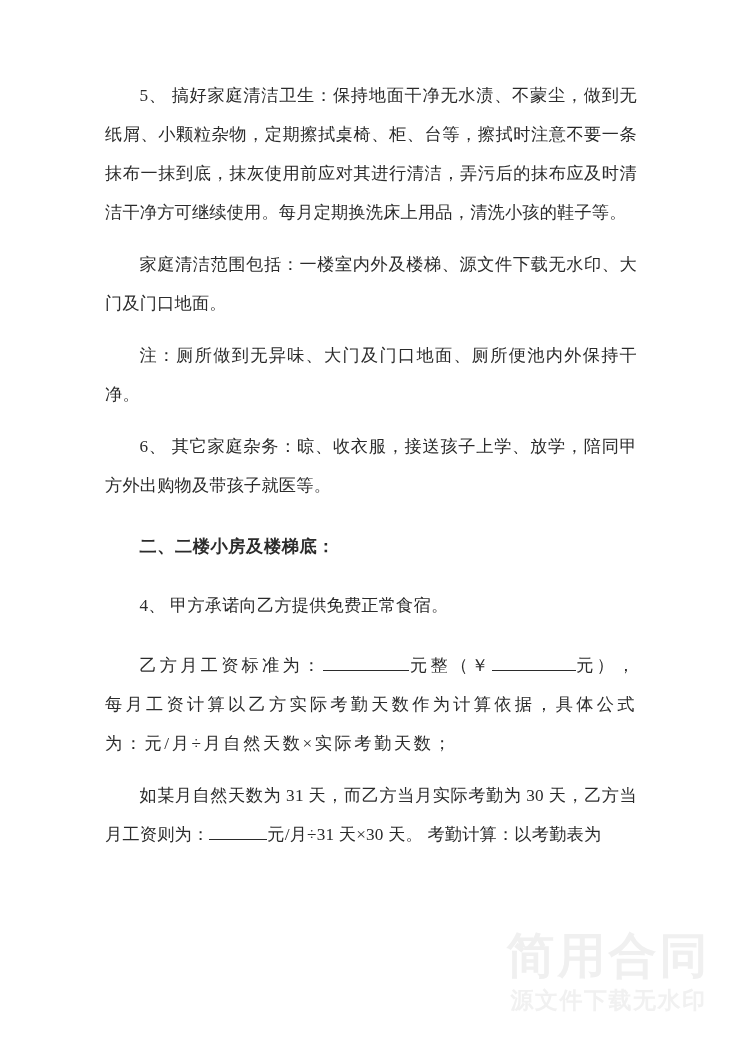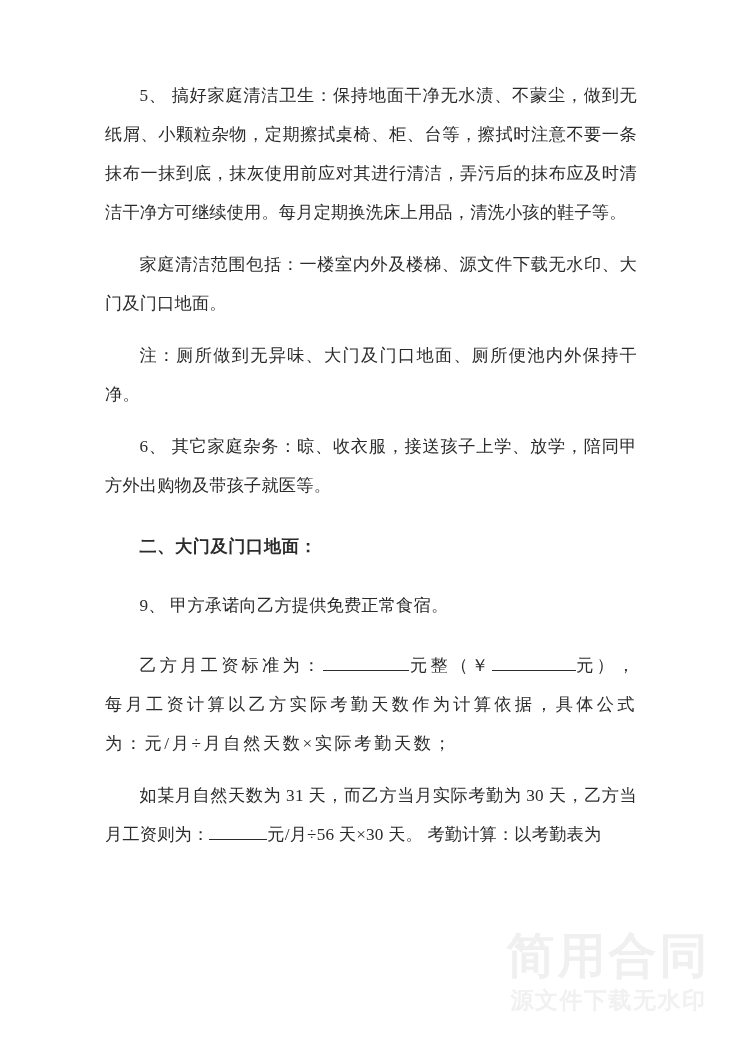--- a/index.html
+++ b/index.html
@@ -100,28 +100,28 @@
   <div class="doc-body">
 
     <p class="para">5、 搞好家庭清洁卫生：保持地面干净无水渍、不蒙尘，做到无纸屑、小颗粒杂物，定期擦拭桌椅、柜、台等，擦拭时注意不要一条抹布一抹到底，抹灰使用前应对其进行清洁，弄污后的抹布应及时清洁干净方可继续使用。每月定期换洗床上用品，清洗小孩的鞋子等。</p>
 
     <p class="para">家庭清洁范围包括：一楼室内外及楼梯、源文件下载无水印、大门及门口地面。</p>
 
     <p class="para">注：厕所做到无异味、大门及门口地面、厕所便池内外保持干净。</p>
 
     <p class="para gap-lg">6、 其它家庭杂务：晾、收衣服，接送孩子上学、放学，陪同甲方外出购物及带孩子就医等。</p>
 
-    <p class="para heading">二、大门及门口地面：</p>
+    <p class="para heading">二、二楼小房及楼梯底：</p>
 
-    <p class="para gap-lg">9、 甲方承诺向乙方提供免费正常食宿。</p>
+    <p class="para gap-lg">4、 甲方承诺向乙方提供免费正常食宿。</p>
 
 
     <p class="para spaced"><span>乙方月工资标准为：</span><span class="blank w-lg"></span><span>元整（￥</span><span class="blank w-md"></span><span>元），每月工资计算以乙方实际考勤天数作为计算依据，具体公式为：元/月÷月自然天数×实际考勤天数；</span></p>
 
-    <p class="para"><span>如某月自然天数为 31 天，而乙方当月实际考勤为 30 天，乙方当月工资则为：</span><span class="blank w-sm"></span><span>元/月÷56 天×30 天。  考勤计算：以考勤表为</span></p>
+    <p class="para"><span>如某月自然天数为 31 天，而乙方当月实际考勤为 30 天，乙方当月工资则为：</span><span class="blank w-sm"></span><span>元/月÷31 天×30 天。  考勤计算：以考勤表为</span></p>
 
   </div>
 
   <div class="watermark">
     <div class="wm-main">简用合同</div>
     <div class="wm-sub">源文件下载无水印</div>
   </div>
 
 </div>
 

